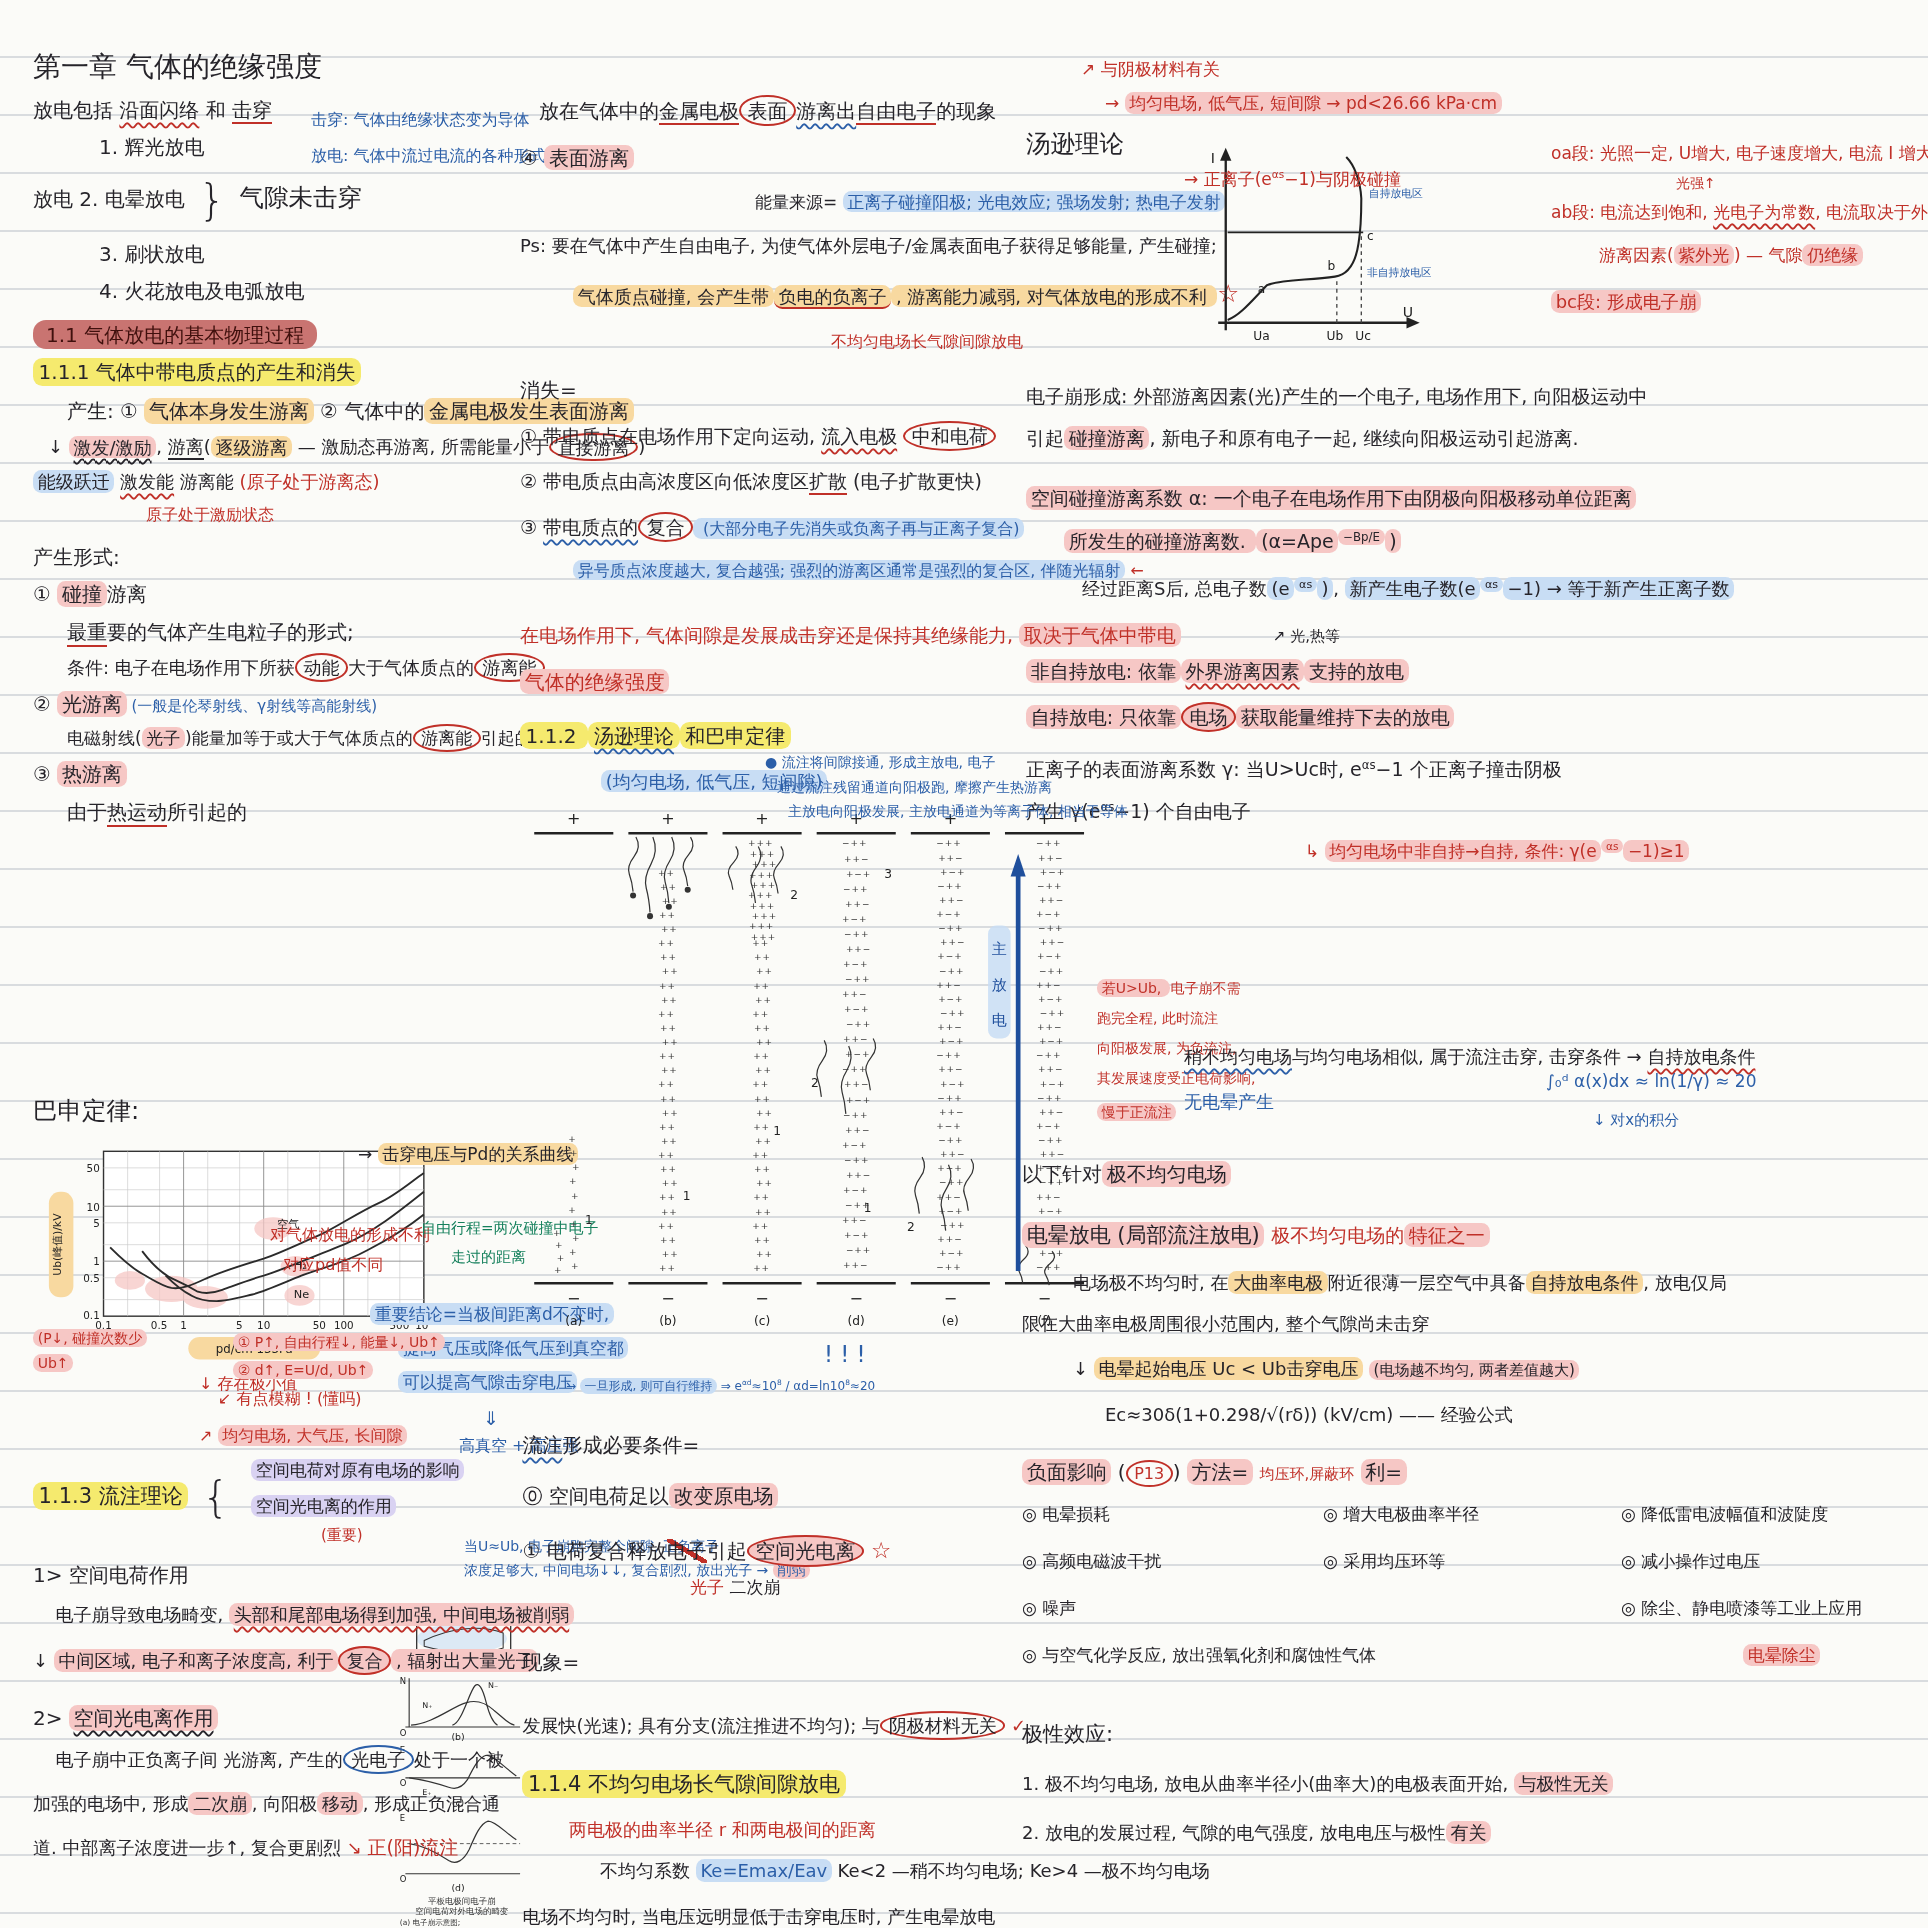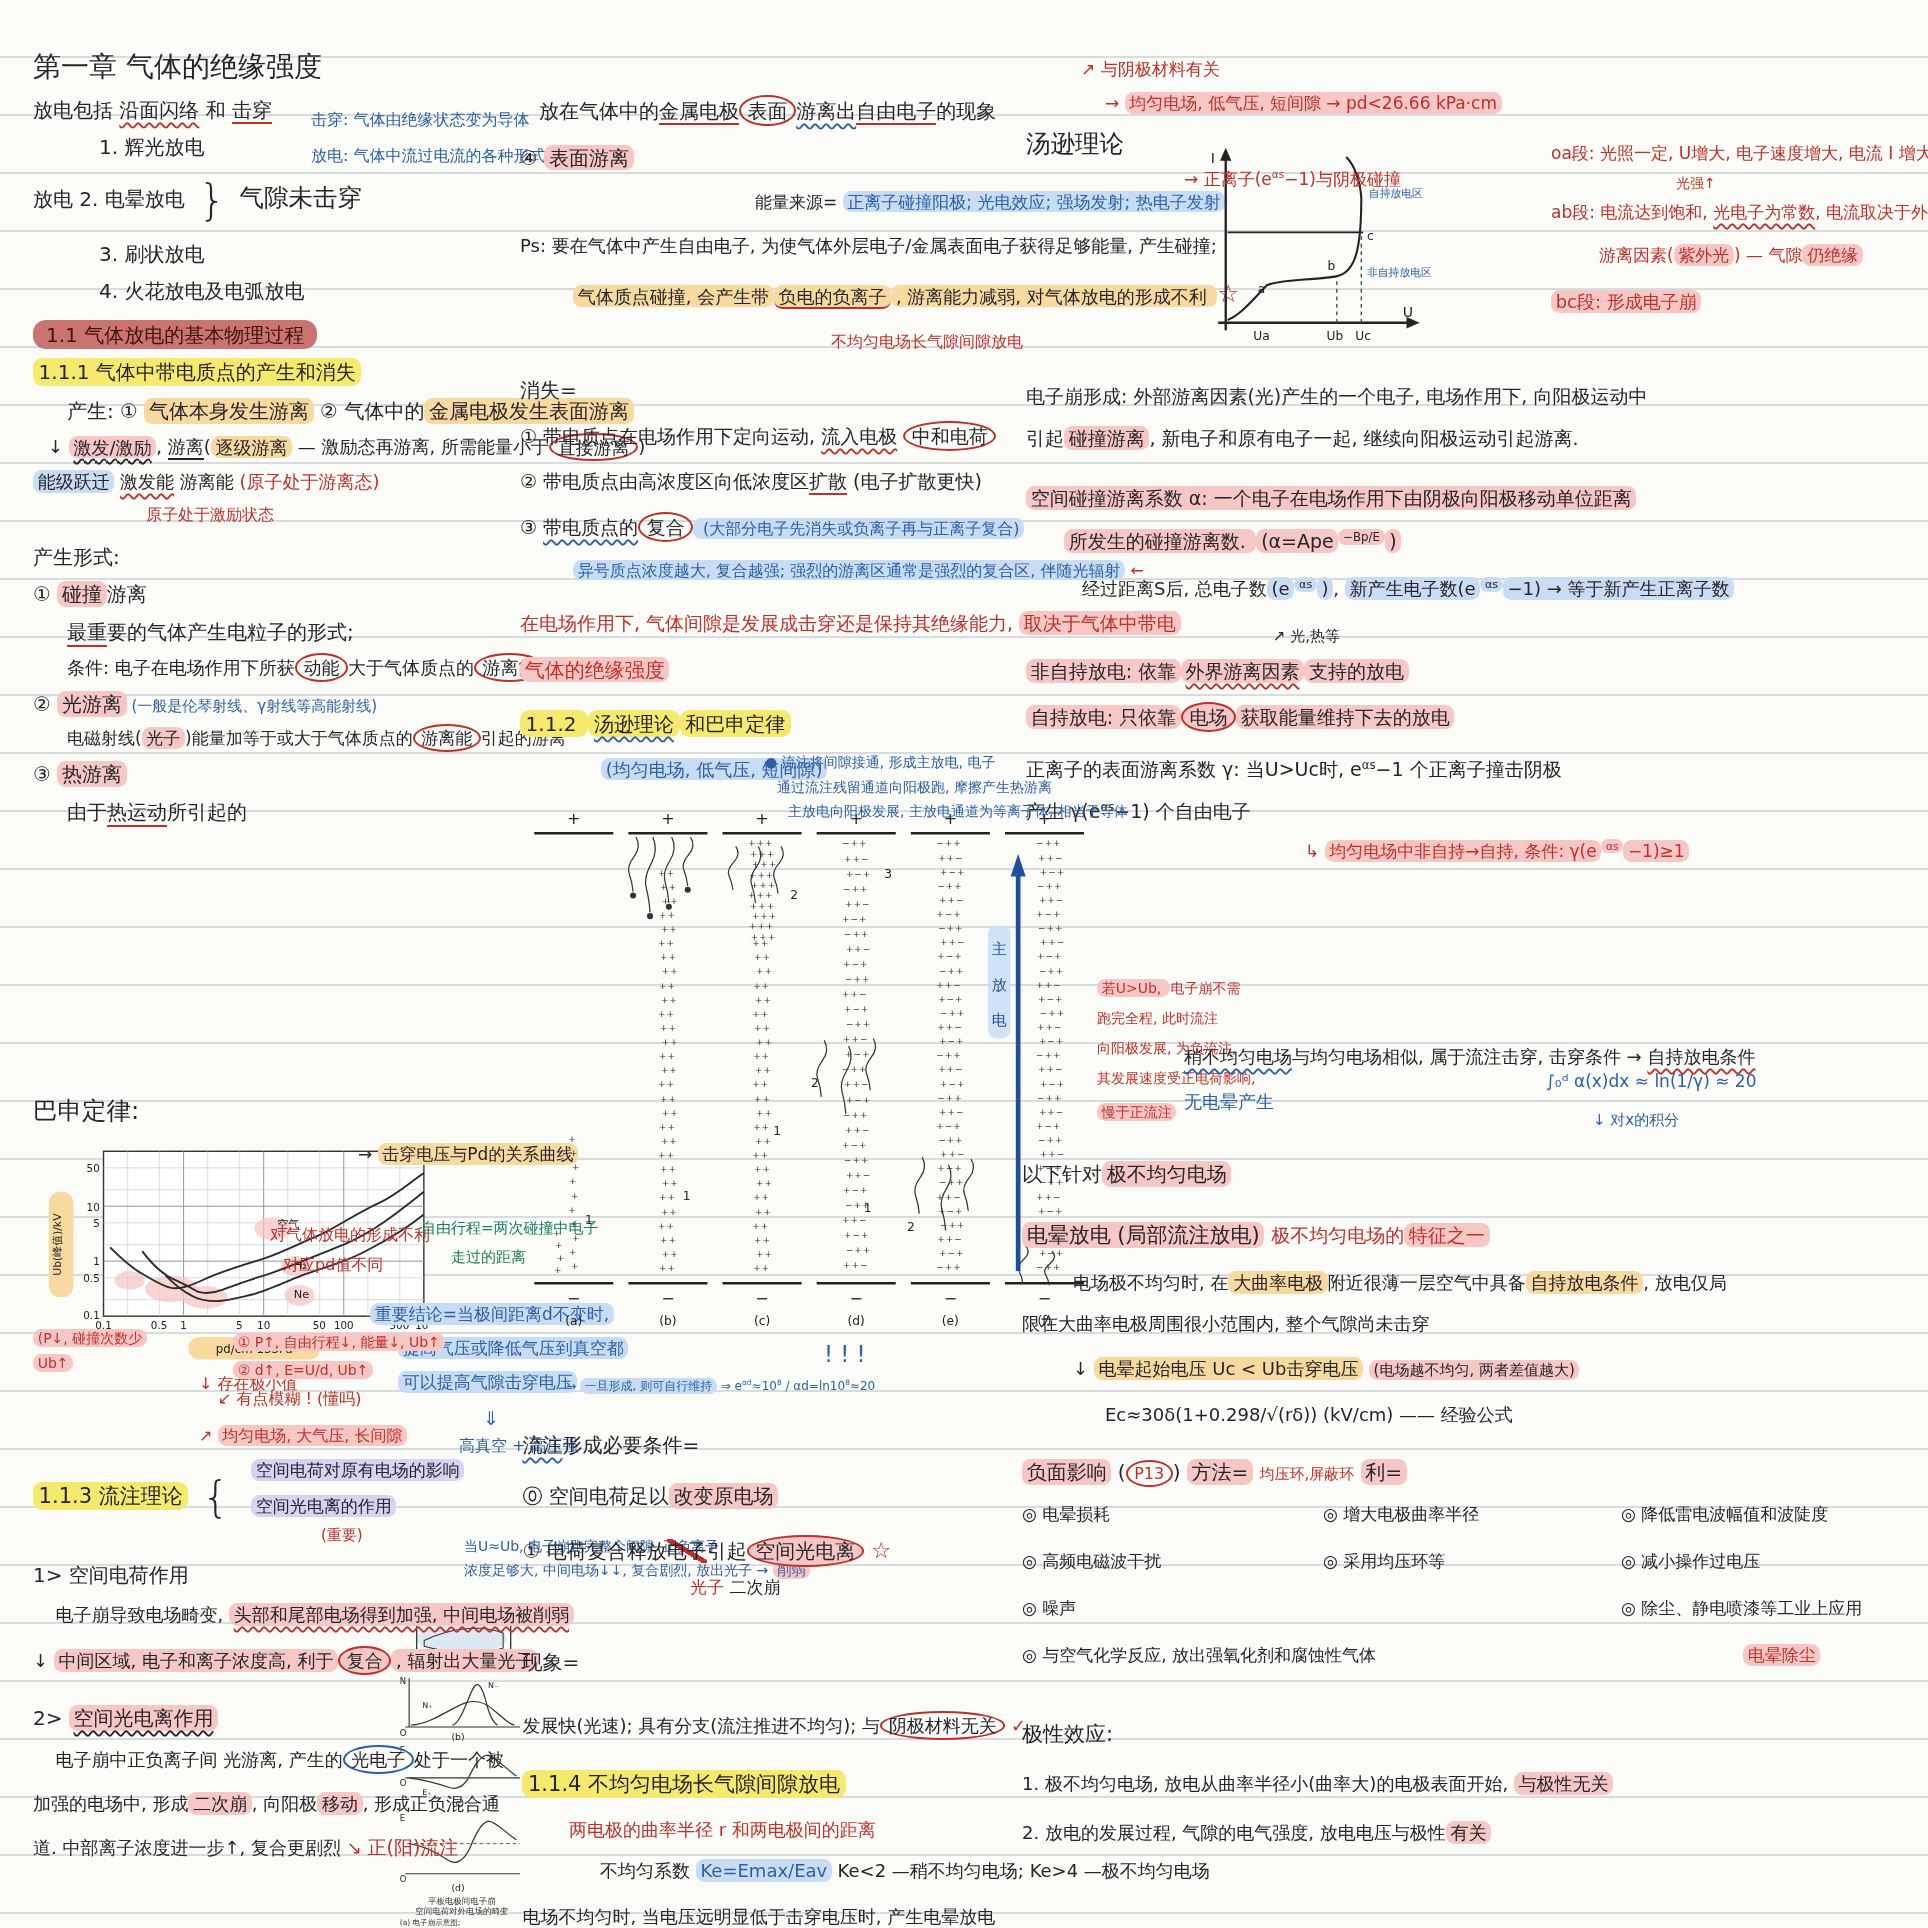--- a/index.html
+++ b/index.html
@@ -67,21 +67,21 @@
       <div class="line"><span class="k">④ </span><span class="k hp">表面游离</span></div>
       <div class="line" style="padding-left: 235px; font-size: 17px;"><span class="k">能量来源= </span><span class="b hb">正离子碰撞阳极; 光电效应; 强场发射; 热电子发射</span></div>
       <div class="line" style="margin-top: 5.6px; font-size: 18px;"><span class="k">Ps: 要在气体中产生自由电子, 为使气体外层电子/金属表面电子获得足够能量, 产生碰撞;</span></div>
       <div class="line" style="padding-left: 53px; font-size: 18px;"><span class="k ho">气体质点碰撞, 会产生带</span><span class="k ho ur">负电的负离子</span><span class="k ho">, 游离能力减弱, 对气体放电的形成不利 </span><span class="r fs26">☆</span></div>
       <div class="line" style="padding-left: 311px; font-size: 16px;"><span class="r">不均匀电场长气隙间隙放电</span></div>
       <div class="line" style="margin-top: 22.6px;"><span class="k">消失=</span></div>
       <div class="line" style="font-size: 19px;"><span class="k">① 带电质点在电场作用下定向运动, </span><span class="k wr">流入电极</span><span class="k"> </span><span class="k circ-r">中和电荷</span></div>
       <div class="line" style="font-size: 19px;"><span class="k">② 带电质点由高浓度区向低浓度区</span><span class="k ur">扩散</span><span class="k">  (电子扩散更快)</span></div>
       <div class="line" style="font-size: 19px;"><span class="k">③ </span><span class="k wb">带电质点的</span><span class="k circ-r">复合</span><span class="b hb fs17">  (大部分电子先消失或负离子再与正离子复合)</span></div>
       <div class="line" style="padding-left: 53px; font-size: 16px;"><span class="b hb">异号质点浓度越大, 复合越强; 强烈的游离区通常是强烈的复合区, 伴随光辐射</span><span class="r"> ←</span></div>
-      <div class="line" style="margin-top: 28px; font-size: 19px;"><span class="r">在电场作用下, 气体间隙是发展成击穿还是保持其绝缘能力, </span><span class="r hp">取决于气体中带电</span></div>
+      <div class="line" style="margin-top: 40px; font-size: 19px;"><span class="r">在电场作用下, 气体间隙是发展成击穿还是保持其绝缘能力, </span><span class="r hp">取决于气体中带电</span></div>
       <div class="line"><span class="r hp">气体的绝缘强度</span></div>
       <div class="line" style="margin-top: 26px;"><span class="k hy">1.1.2 </span><span class="k hy wb">汤逊理论</span><span class="k hy">和巴申定律</span></div>
       <div class="line" style="padding-left: 81px; font-size: 18px;"><span class="b hb">(均匀电场, 低气压, 短间隙)</span></div>
     </section>
 
   <section class="page" style="left:1026px;top:52px;width:895px">
     <svg id="townsend-svg" style="left:179px;top:90px" width="226" height="209" viewBox="0 0 240 222">
       <line x1="22" y1="200" x2="22" y2="14" stroke="#222" stroke-width="2.5"></line>
       <polygon points="22,6 16,20 28,20" fill="#222"></polygon>
       <line x1="14" y1="192" x2="220" y2="192" stroke="#222" stroke-width="2.5"></line>

